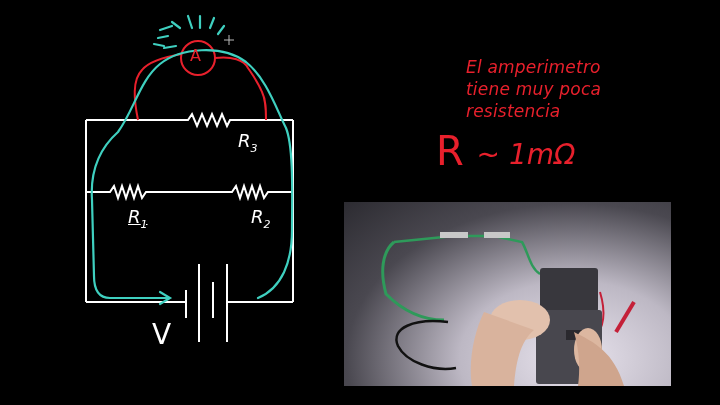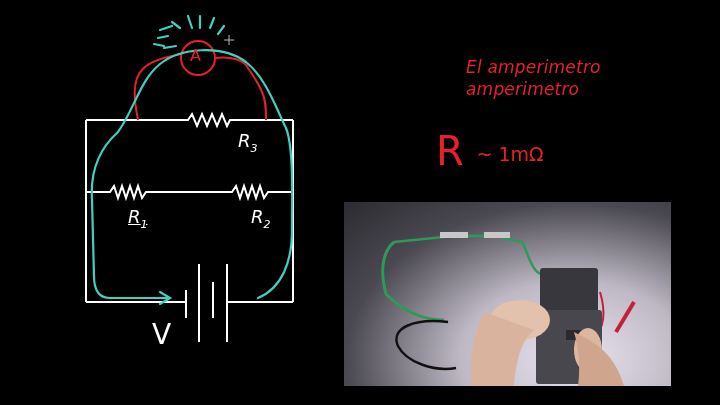--- a/index.html
+++ b/index.html
@@ -2,21 +2,21 @@
 <html><head>
 <meta charset="utf-8">
 <style>
   html,body{margin:0;padding:0;background:#000;}
   body{width:720px;height:405px;position:relative;overflow:hidden;font-family:"DejaVu Sans",sans-serif;}
   .board{position:absolute;left:0;top:0;width:720px;height:405px;background:#000;}
   svg.draw{position:absolute;left:0;top:0;}
   .note{position:absolute;color:#e8202c;font-family:"DejaVu Sans",sans-serif;font-style:italic;}
   .note-line{display:block;font-size:17px;line-height:22px;letter-spacing:0.2px;}
   .formula{position:absolute;left:436px;top:128px;color:#e8202c;font-size:40px;font-family:"DejaVu Sans",sans-serif;}
-  .formula .rest{font-size:19px;vertical-align:middle;}
+  .formula .rest{font-size:28px;vertical-align:middle;font-style:italic;}
   .photo{position:absolute;left:344px;top:202px;width:327px;height:184px;overflow:hidden;
     background:radial-gradient(ellipse at 70% 85%, #e9e4ee 0%, #bdb8c4 35%, #4a4850 70%, #2c2b31 100%);}
   .label{position:absolute;color:#fff;font-style:italic;font-family:"DejaVu Sans",sans-serif;}
 </style>
 </head>
 <body>
 
 <div class="board">
 
   <svg class="draw" width="720" height="405" viewBox="0 0 720 405">
@@ -73,21 +73,22 @@
     <span>R</span><sub style="font-size:11px;">1</sub>
   </div>
   <div class="label" style="left:251px;top:206px;font-size:18px;">
     <span>R</span><sub style="font-size:11px;">2</sub>
   </div>
 
   <div class="label" style="left:152px;top:318px;font-size:28px;font-style:normal;">V</div>
 
   <div class="note" style="left:466px;top:56px;">
     <span class="note-line">El amperimetro</span>
-    <span class="note-line">amperimetro</span>
+    <span class="note-line">tiene muy poca</span>
+    <span class="note-line">resistencia</span>
   </div>
 
   <div class="formula">
     <span>R</span>
     <span class="rest">~ 1mΩ</span>
   </div>
 
   <div class="photo">
     <svg width="327" height="184" viewBox="0 0 327 184">
 

